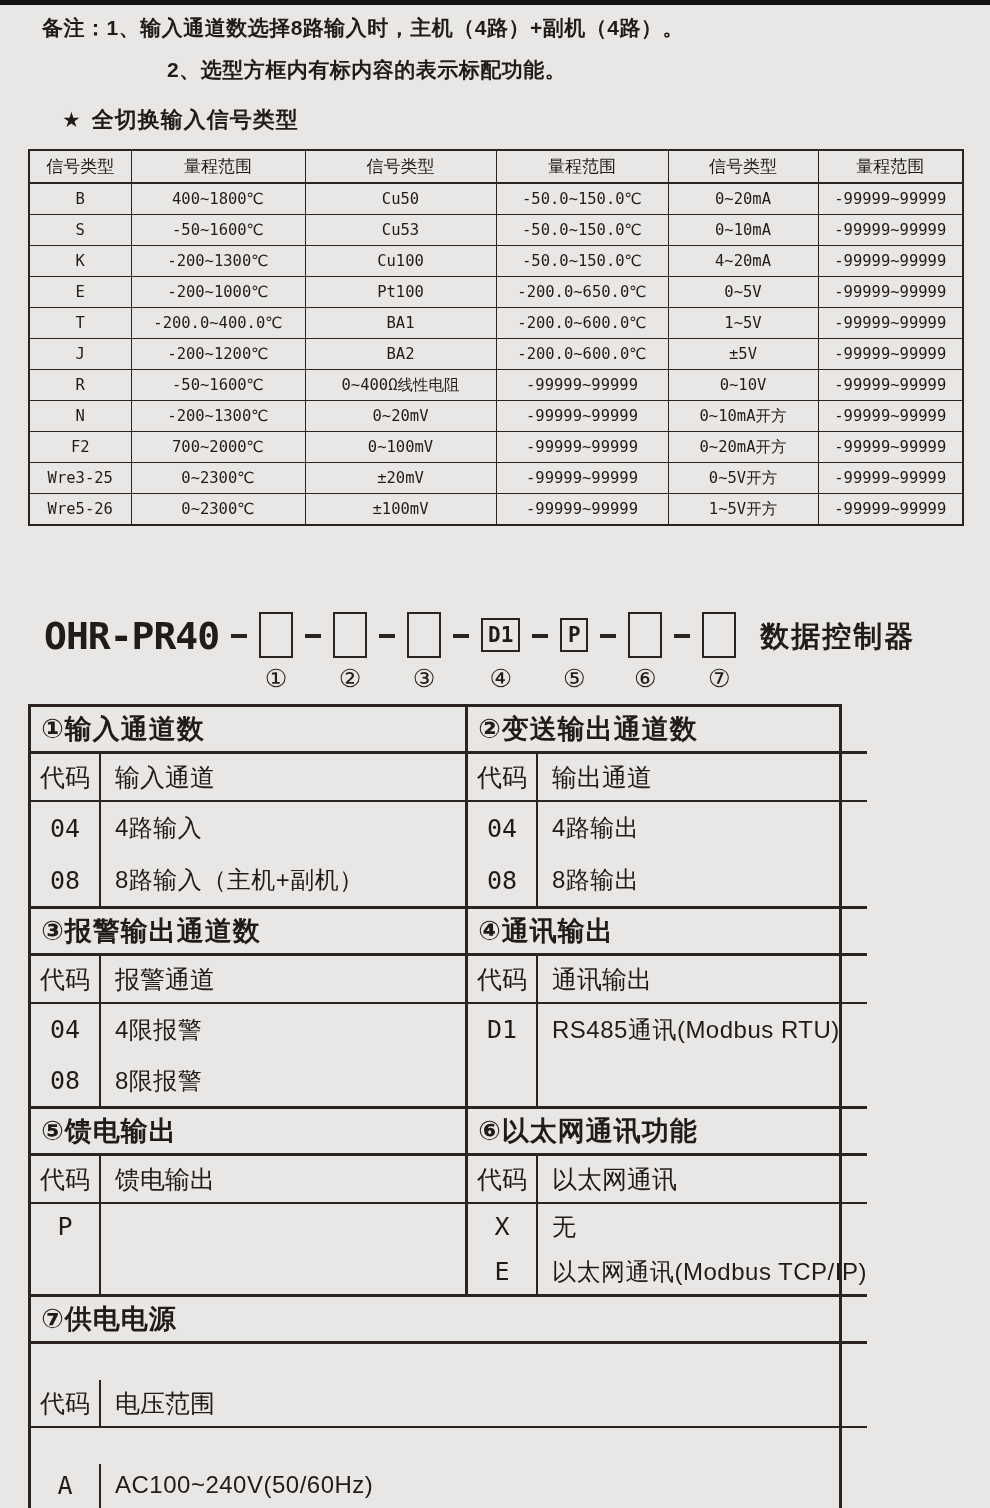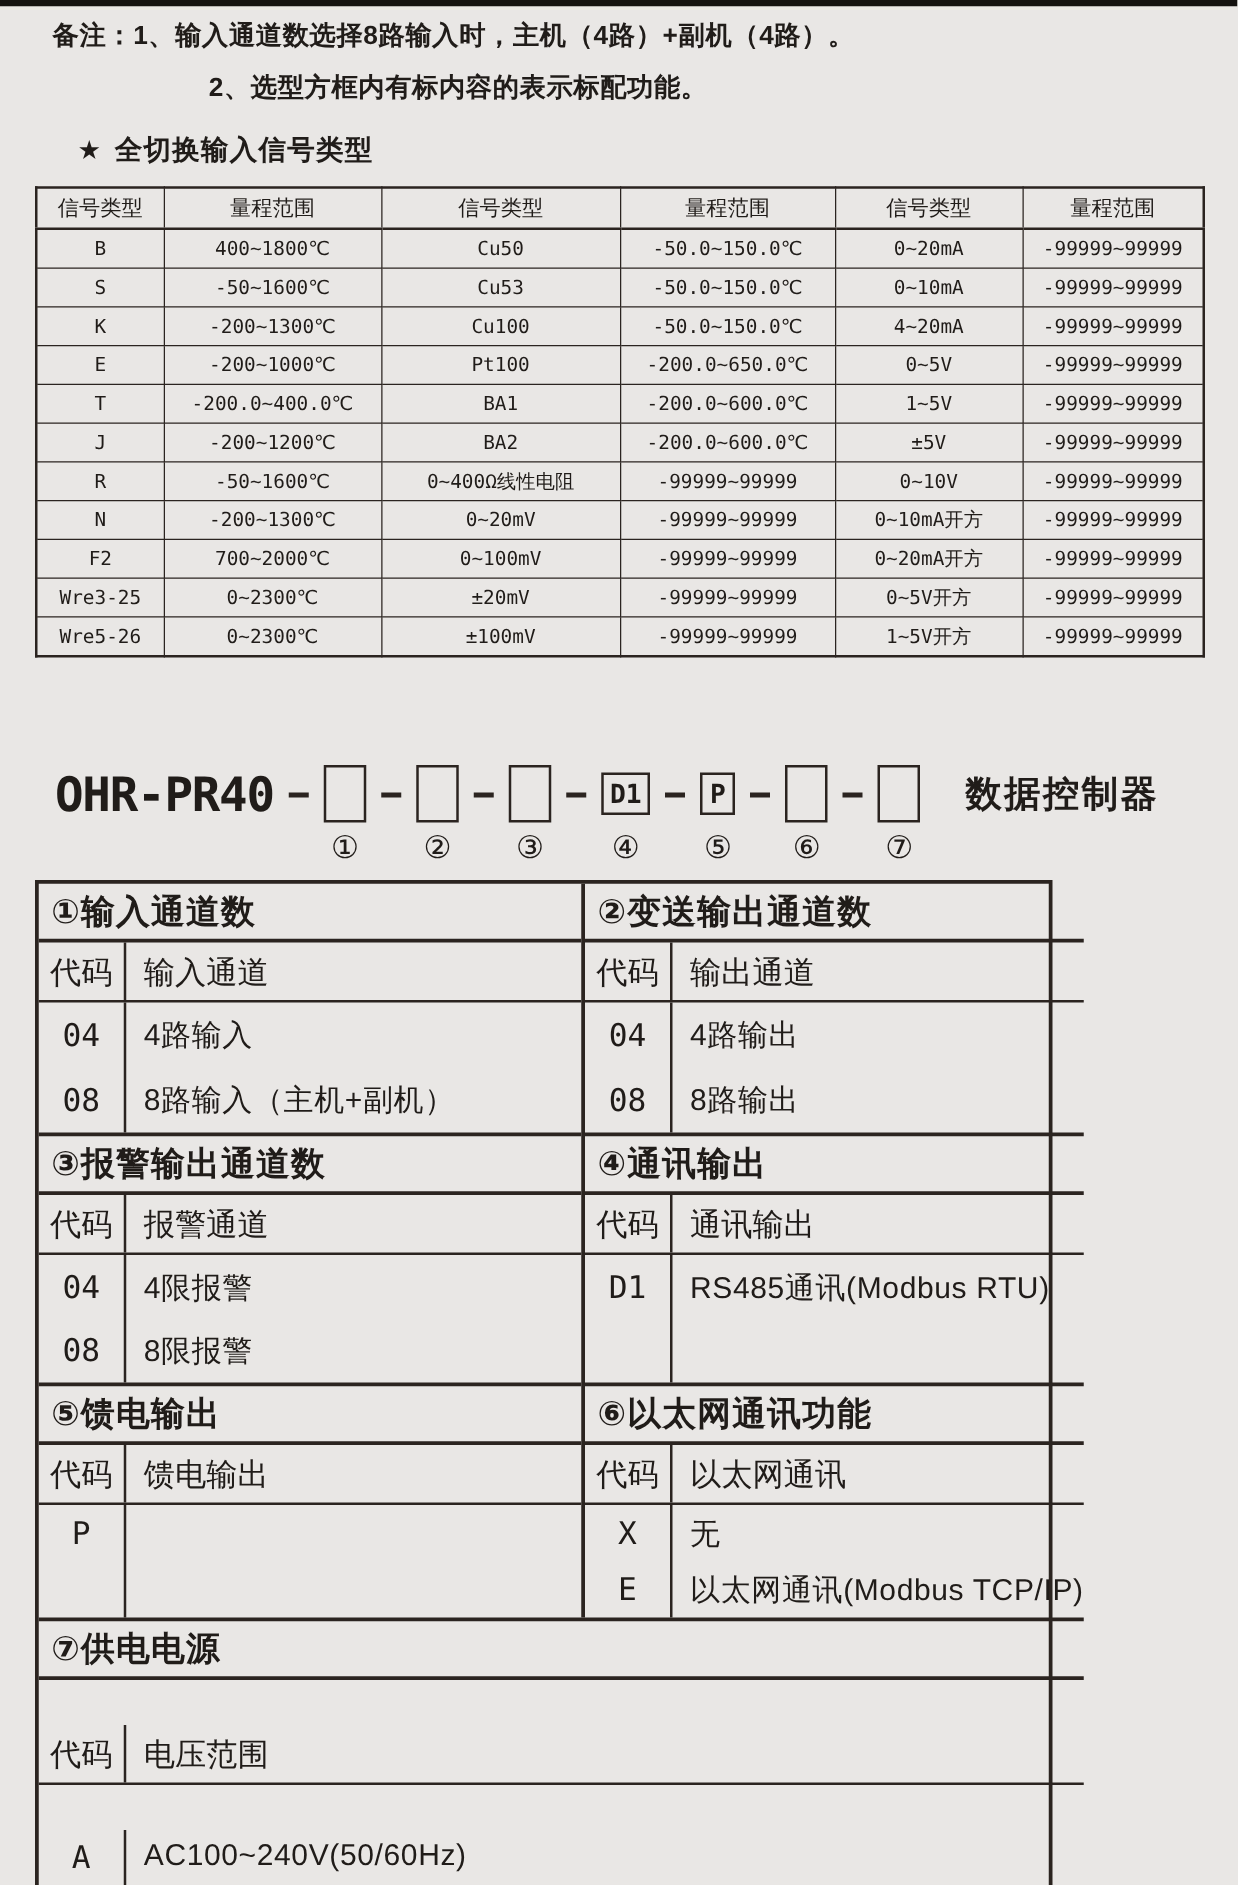--- a/index.html
+++ b/index.html
@@ -46,21 +46,21 @@
   .oc-wrap{display:flex;align-items:flex-start;}
   .oc-dash{width:16px;height:4px;background:var(--bd);margin:22px 12px 0 12px;}
   .oc-slot{display:flex;flex-direction:column;align-items:center;}
   .oc-box{box-sizing:border-box;border:2.5px solid var(--bd);width:34px;height:46px;background:transparent;}
   .oc-box.filled{
     width:auto;min-width:28px;height:34px;margin-top:6px;margin-bottom:6px;
     display:flex;align-items:center;justify-content:center;padding:0 5px;
     font-family:"DejaVu Sans Mono",monospace;font-weight:700;font-size:21px;
   }
   .oc-num{margin-top:7px;font-size:25px;line-height:26px;}
-  .oc-product{font-size:29px;font-weight:700;line-height:48px;margin-left:36px;letter-spacing:2px;}
+  .oc-product{font-size:29px;font-weight:700;line-height:48px;margin-left:24px;letter-spacing:2px;}
 
   
   .sel-grid{
     position:absolute;top:704px;left:28px;width:814px;box-sizing:border-box;
     border:3px solid var(--bd);border-bottom-width:5px;
     display:grid;grid-template-columns:437px 1fr;background:var(--bg);
   }
   .sel-col{display:flex;flex-direction:column;}
   .sel-col-left{border-right:3px solid var(--bd);box-sizing:border-box;}
   .sec{display:flex;flex-direction:column;}

